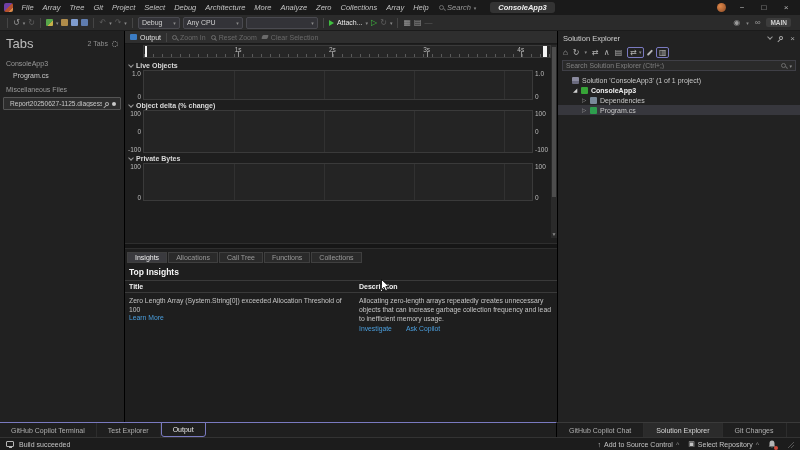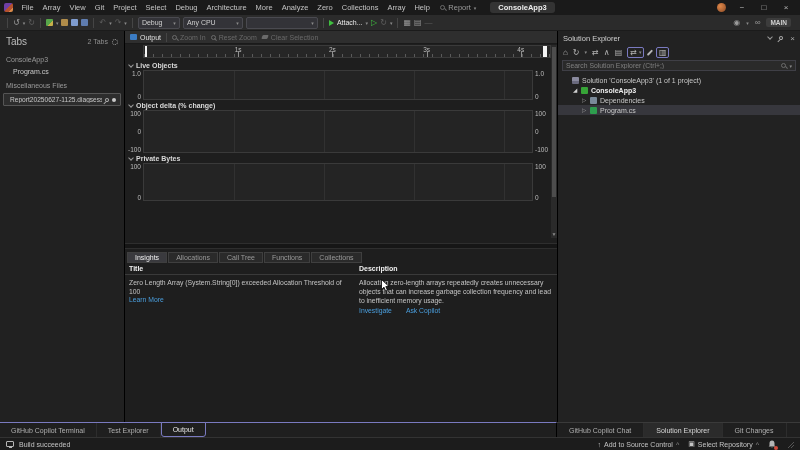--- a/index.html
+++ b/index.html
@@ -2,21 +2,21 @@
 <html><head>
 <meta charset="utf-8">
 <style>
   * { margin:0; padding:0; box-sizing:border-box; }
   html,body { width:800px; height:450px; overflow:hidden; background:#111; }
   body { font-family:"Liberation Sans","DejaVu Sans",sans-serif; font-size:8px; color:#c8c8c8; }
   .app { position:relative; width:800px; height:450px; background:#1e1e1e; }
 
   
   .titlebar { position:absolute; top:0; left:0; width:800px; height:15px; background:#1a1a1a;
-    display:flex; align-items:center; gap:0; padding:0 2px; }
+    display:flex; align-items:center; gap:0; padding:0 2px;font-style:italic; }
   .vslogo { width:9px; height:9px; margin:0 4px 0 2px; border-radius:2px;
     background:linear-gradient(135deg,#6e3fa3 0 45%,#b3502e 45% 75%,#d98a4a 75% 100%); }
   .menu-item { padding:0 4.5px; font-size:7.5px; color:#c4c4c4; cursor:default; }
   .tb-search { display:flex; align-items:center; gap:3px; margin-left:6px; color:#9a9a9a; font-size:7.5px; }
   .title-chip { margin-left:14px; background:#333; border-radius:3px; padding:1px 8px;
     color:#eee; font-size:7.5px; font-weight:bold; }
   .tb-right { margin-left:auto; display:flex; align-items:center; gap:10px; padding-right:6px; }
   .avatar { width:9px; height:9px; border-radius:50%; background:radial-gradient(circle at 35% 35%,#e0884a,#8a4a25); }
   .winbtn { color:#b5b5b5; font-size:8px; width:12px; text-align:center; }
 
@@ -36,21 +36,21 @@
     border-top:3.5px solid transparent; border-bottom:3.5px solid transparent; }
   .attach { display:flex; align-items:center; gap:3px; color:#e8e8e8; font-size:7px; }
   .branch-chip { background:#3c3c3c; border-radius:2px; padding:1px 4px; font-size:6.5px; font-weight:bold; color:#cfcfcf; }
 
   
   .workspace { position:absolute; top:31px; left:0; width:800px; height:391px; display:flex; }
 
   
   .sidebar { width:125px; background:#212121; border-right:1px solid #000; padding-top:3px; }
   .sb-head { display:flex; align-items:center; padding:2px 6px 4px 6px; }
-  .sb-title { color:#bdbdbd; font-size:10px; }
+  .sb-title { color:#bdbdbd; font-size:13px; }
   .sb-count { margin-left:auto; color:#8f8f8f; font-size:7px; margin-right:4px; }
   .gear { width:6px; height:6px; border:1px dotted #9a9a9a; border-radius:50%; }
   .sb-group { color:#9a9a9a; font-size:7px; padding:5px 6px 3px 6px; }
   .sb-item { color:#c8c8c8; font-size:7px; padding:2px 6px 2px 13px; }
   .sb-item.selected { margin:1px 3px; padding:2px 4px 2px 6px; background:#2d2d2d; border:1px solid #555;
     border-radius:1px; display:flex; align-items:center; gap:3px; }
   .sb-item.selected .lbl { flex:1; white-space:nowrap; overflow:hidden; font-size:6.6px; }
   .pin { display:inline-block; width:4px; height:4px; border:1px solid #aaa; border-radius:50%;
     position:relative; transform:rotate(45deg); flex:none; }
   .pin::after { content:""; position:absolute; top:3px; left:1px; width:1px; height:3px; background:#aaa; }
@@ -169,36 +169,36 @@
 </head>
 <body>
 
 <div class="app">
 
   <div class="titlebar">
     <span class="vslogo"></span>
     <span id="menubar" style="display:flex;">
         <span class="menu-item">File</span>
         <span class="menu-item">Array</span>
-        <span class="menu-item">View</span>
+        <span class="menu-item">Tree</span>
         <span class="menu-item">Git</span>
         <span class="menu-item">Project</span>
         <span class="menu-item">Select</span>
         <span class="menu-item">Debug</span>
         <span class="menu-item">Architecture</span>
         <span class="menu-item">More</span>
         <span class="menu-item">Analyze</span>
         <span class="menu-item">Zero</span>
         <span class="menu-item">Collections</span>
         <span class="menu-item">Array</span>
         <span class="menu-item">Help</span>
       </span>
     <span class="tb-search">
       <span class="mag"></span>
-      <span>Report</span>
+      <span>Search</span>
       <span class="caret">▾</span>
     </span>
     <span class="title-chip">ConsoleApp3</span>
     <span class="tb-right">
       <span class="avatar"></span>
       <span class="winbtn">−</span>
       <span class="winbtn">□</span>
       <span class="winbtn">×</span>
     </span>
   </div>
@@ -380,20 +380,21 @@
       <div class="lane-cut"></div>
 
       <div class="itabs" id="itabs">
           <div class="itab active">Insights</div>
           <div class="itab">Allocations</div>
           <div class="itab">Call Tree</div>
           <div class="itab">Functions</div>
           <div class="itab">Collections</div>
         </div>
 
+      <div class="insights-head">Top Insights</div>
 
       <div class="tbl-head">
         <span class="c1">Title</span>
         <span class="c2">Description</span>
       </div>
 
       <div class="tbl-row">
         <div class="c1">
           <div class="cell-text">Zero Length Array (System.String[0]) exceeded Allocation Threshold of 100</div>
           <div class="link">Learn More</div>

